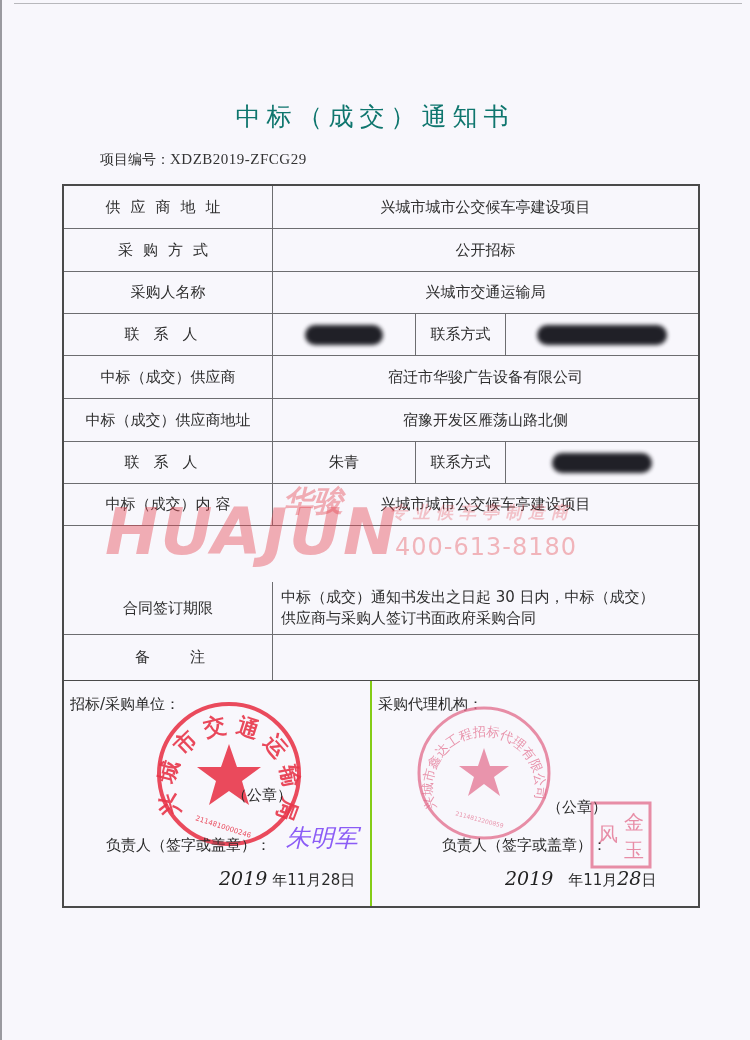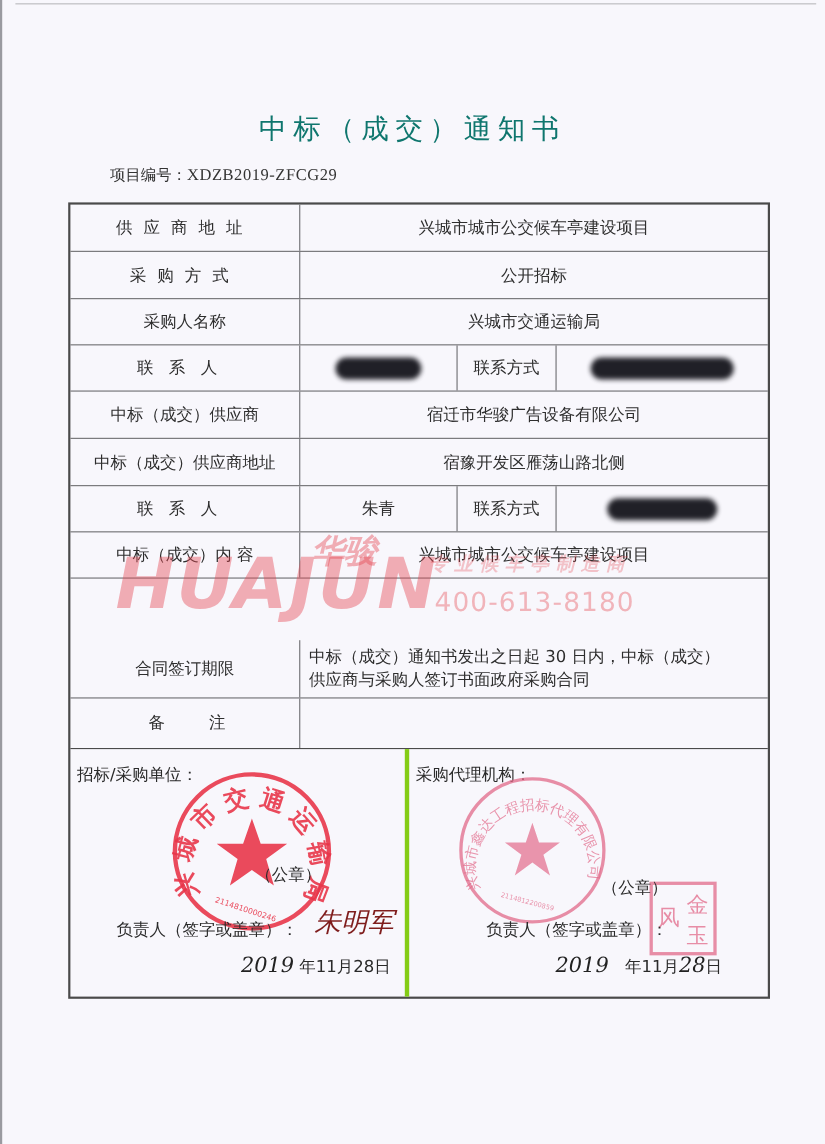--- a/index.html
+++ b/index.html
@@ -47,28 +47,28 @@
   .blur-box {
     display: inline-block; height: 20px; border-radius: 10px; background: #15151c;
     filter: blur(2.2px); opacity: 0.95;
   }
   .price-cell { flex-direction: column; align-items: flex-start; justify-content: center; padding-left: 42px; gap: 3px; }
   .price-line { font-size: 15px; }
   .term-cell { flex-direction: column; align-items: flex-start; justify-content: center; padding-left: 8px; line-height: 21px; font-size: 15px; }
 
   .sign-area { position: absolute; left: 0; right: 0; top: 495px; bottom: 0; display: flex; }
   .sign-half { position: relative; height: 100%; }
-  .sign-left { width: 308px; border-right: 4px solid #84cc16; }
+  .sign-left { width: 308px; border-right: 2px solid #84cc16; }
   .sign-right { flex: 1; }
   .sign-title { position: absolute; left: 6px; top: 14px; font-size: 15px; font-family: "DejaVu Sans", sans-serif; }
   .gongzhang { position: absolute; font-size: 15px; font-family: "DejaVu Sans", sans-serif; }
   .resp { position: absolute; font-size: 15px; font-family: "DejaVu Sans", sans-serif; }
   .date { position: absolute; font-size: 15px; font-family: "DejaVu Sans", sans-serif; }
   .hand { font-family: "DejaVu Serif", serif; font-style: italic; font-size: 19px; color: #222; }
-  .sig { position: absolute; font-family: "DejaVu Serif", serif; font-style: italic; font-size: 24px; color: #7f1d1d; }
+  .sig { position: absolute; font-family: "DejaVu Serif", serif; font-style: italic; font-size: 24px; color: #8b5cf6; }
 
   .seal { position: absolute; }
   .watermark { position: absolute; left: 105px; top: 487px; width: 520px; height: 80px; pointer-events: none; }
   .wm-big { position: absolute; left: 0; top: 8px; font-family: "DejaVu Sans", sans-serif; font-weight: bold; font-style: italic; font-size: 64px; color: rgba(228, 70, 80, 0.42); letter-spacing: 2px; }
   .wm-cn { position: absolute; left: 178px; top: -6px; font-family: "DejaVu Sans", sans-serif; font-weight: bold; font-style: italic; font-size: 30px; color: rgba(228, 70, 80, 0.42); }
   .wm-slogan { position: absolute; left: 285px; top: 14px; font-family: Liberation Serif, serif; font-weight: bold; font-style: italic; font-size: 17px; color: rgba(228, 70, 80, 0.30); letter-spacing: 6px; text-align: right; }
   .wm-phone { position: absolute; left: 290px; top: 46px; font-family: "DejaVu Sans", sans-serif; font-size: 24px; color: rgba(228, 70, 80, 0.38); letter-spacing: 1px; }
 </style>
 </head>
 <body>

